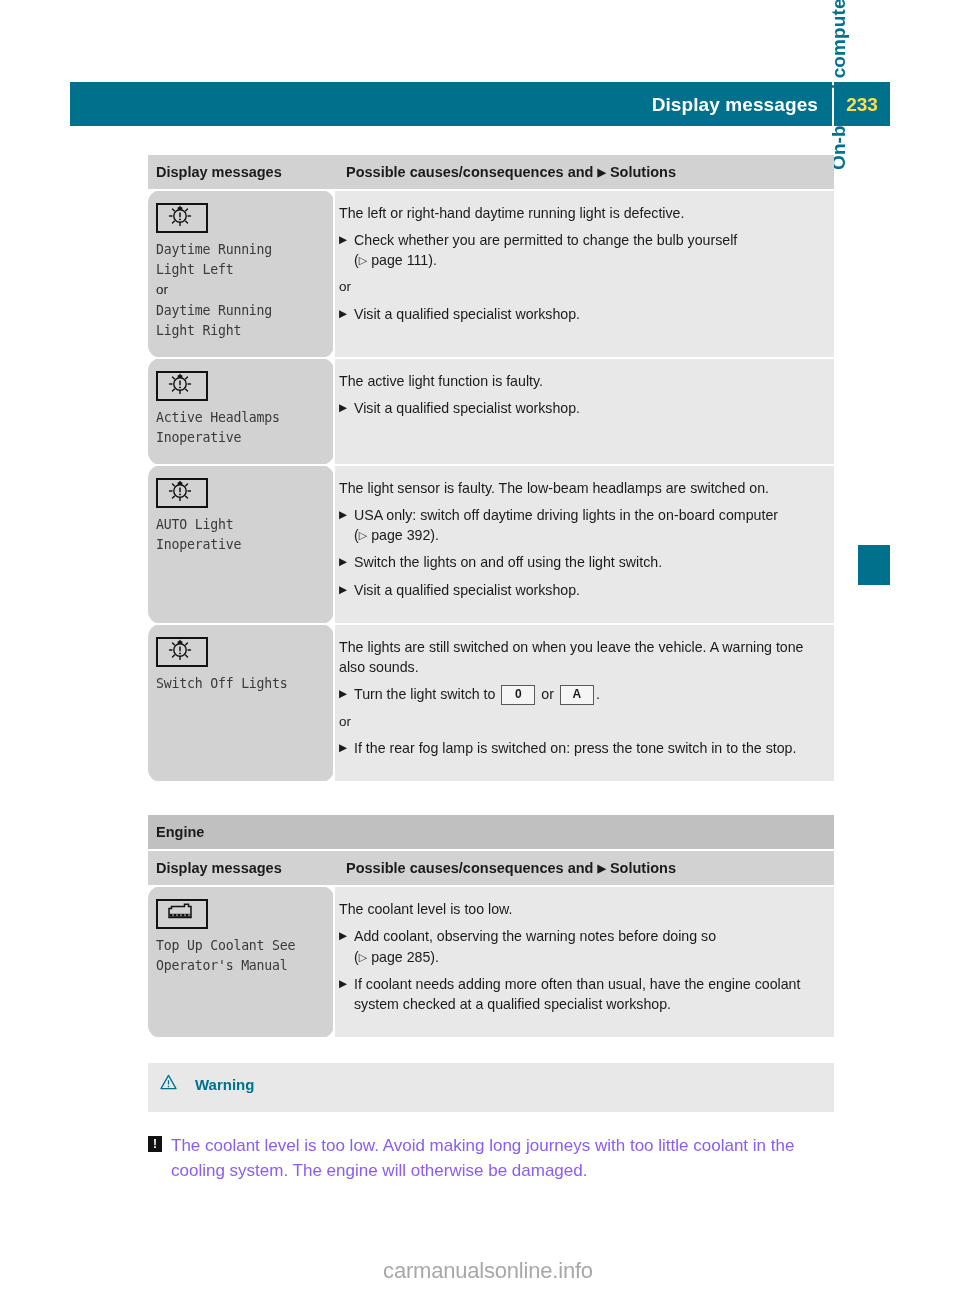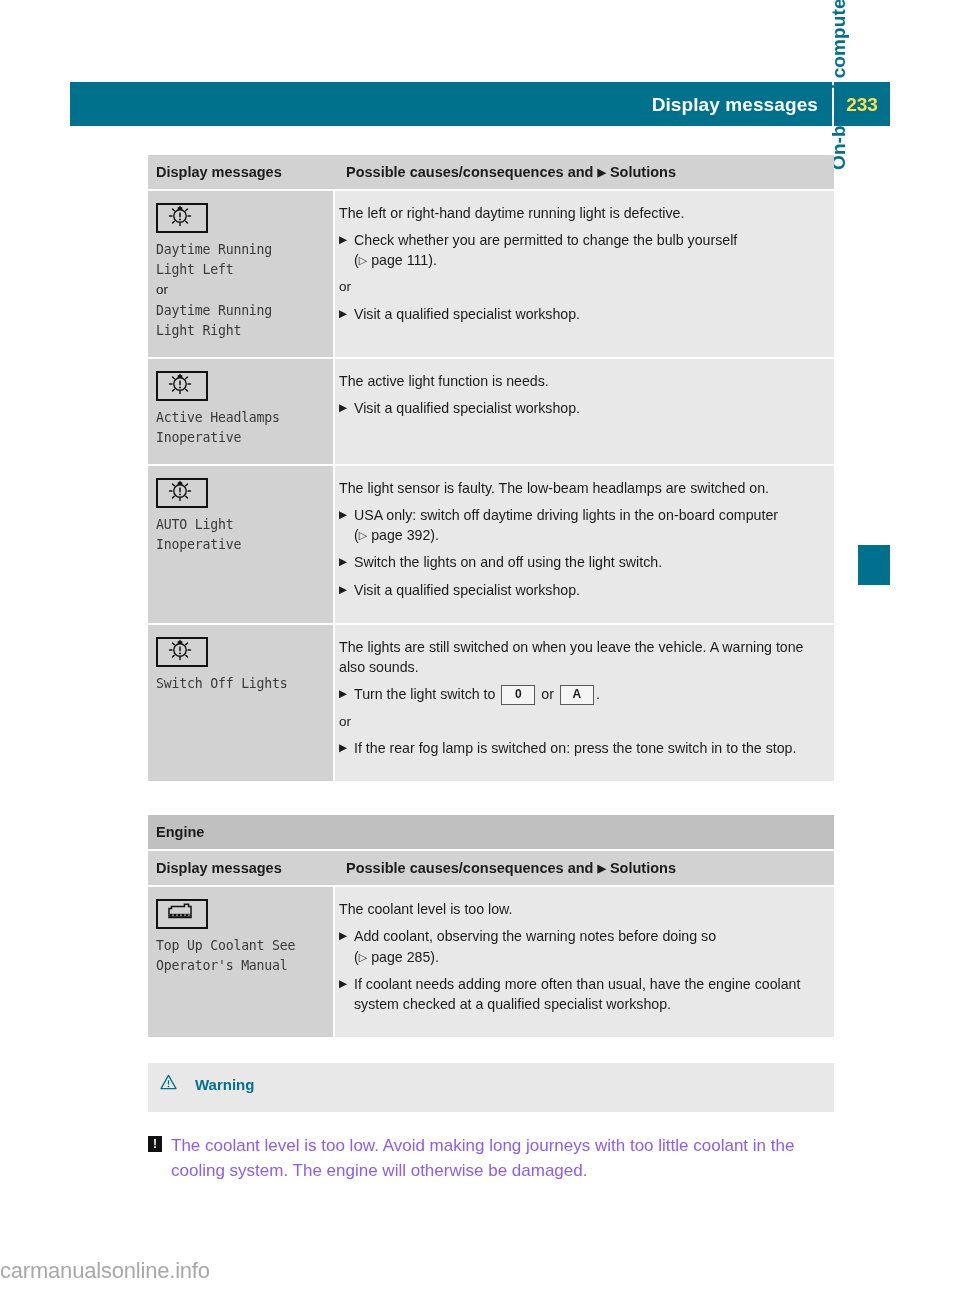--- a/index.html
+++ b/index.html
@@ -110,20 +110,21 @@
     padding: 9px 14px 9px 8px;
     border-bottom: 2px solid #ffffff;
   }
 
   td.left-col {
     background: #d2d2d2;
     vertical-align: top;
     padding: 12px 10px 16px 8px;
     border-bottom: 2px solid #ffffff;
     border-right: 2px solid #ffffff;
+    border-radius: 13px;
   }
   td.right-col {
     background: #e8e8e8;
     vertical-align: top;
     padding: 12px 14px 16px 4px;
     border-bottom: 2px solid #ffffff;
     font-size: 14.2px;
     line-height: 1.42;
   }
 
@@ -238,24 +239,24 @@
   }
   .note-body {
     font-size: 17px;
     line-height: 1.45;
     color: #8b5cf6;
   }
 
   
   .watermark {
     position: absolute;
-    left: 0;
+    left: 16px;
     top: 1258px;
     width: 944px;
-    text-align: left;
+    text-align: center;
     color: #a8a8a8;
     font-size: 22px;
     letter-spacing: -0.2px;
   }
 </style>
 </head>
 <body>
 
 <div class="header-bar">
   <span class="header-title">Display messages</span>
@@ -337,21 +338,21 @@
               </g>
               <rect x="19.7" y="2.2" width="4.6" height="2.6" fill="#111"></rect>
               <line x1="22" y1="7.6" x2="22" y2="12.3" stroke="#111" stroke-width="1.5"></line>
               <circle cx="22" cy="14.4" r="0.95" fill="#111"></circle>
             </svg>
           </span>
           <div class="msg-label">Active Headlamps
 Inoperative</div>
         </td>
         <td class="right-col">
-          <p class="rc-para">The active light function is needs.</p>
+          <p class="rc-para">The active light function is faulty.</p>
           <div class="rc-item">
             <span>Visit a qualified specialist workshop.</span>
           </div>
         </td>
       </tr>
 
       <tr>
         <td class="left-col">
           <span class="sym-box">
             <svg width="44" height="22" viewBox="0 0 44 22">

